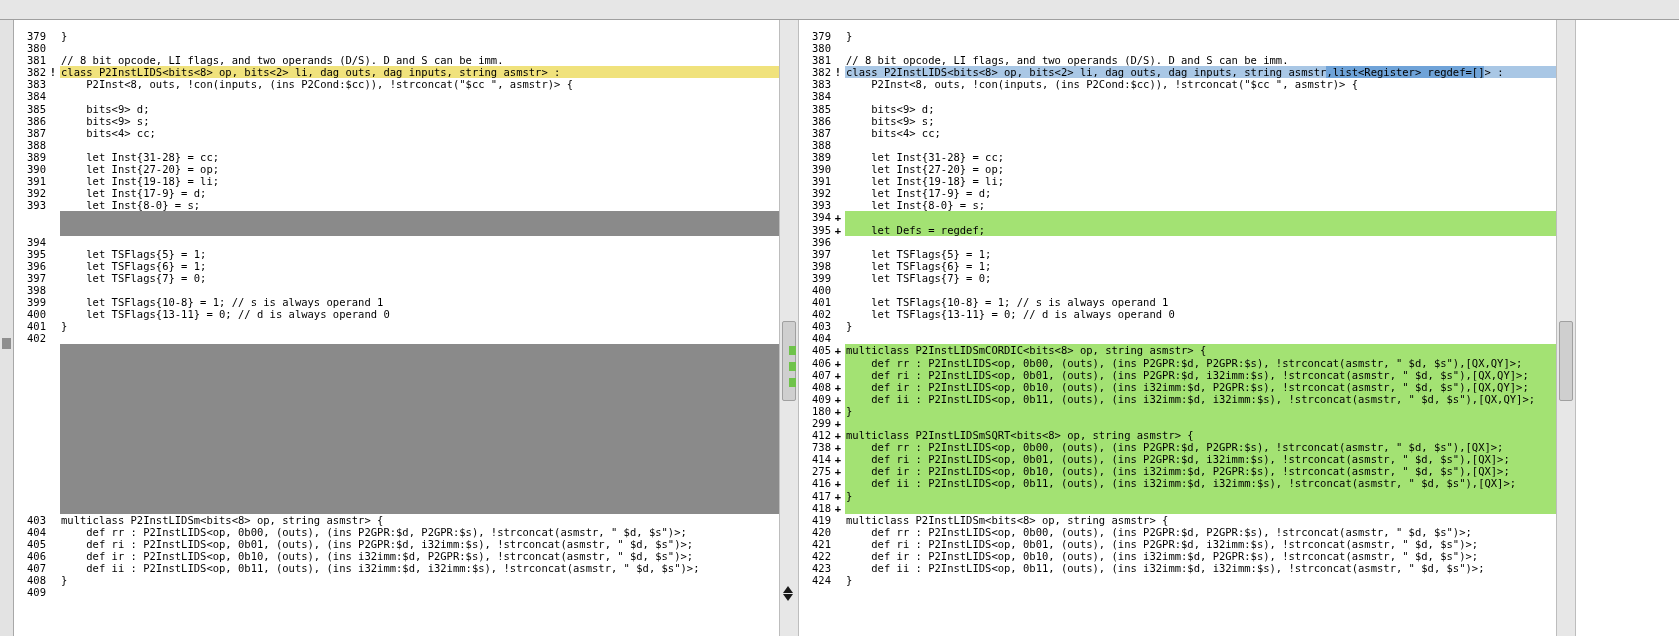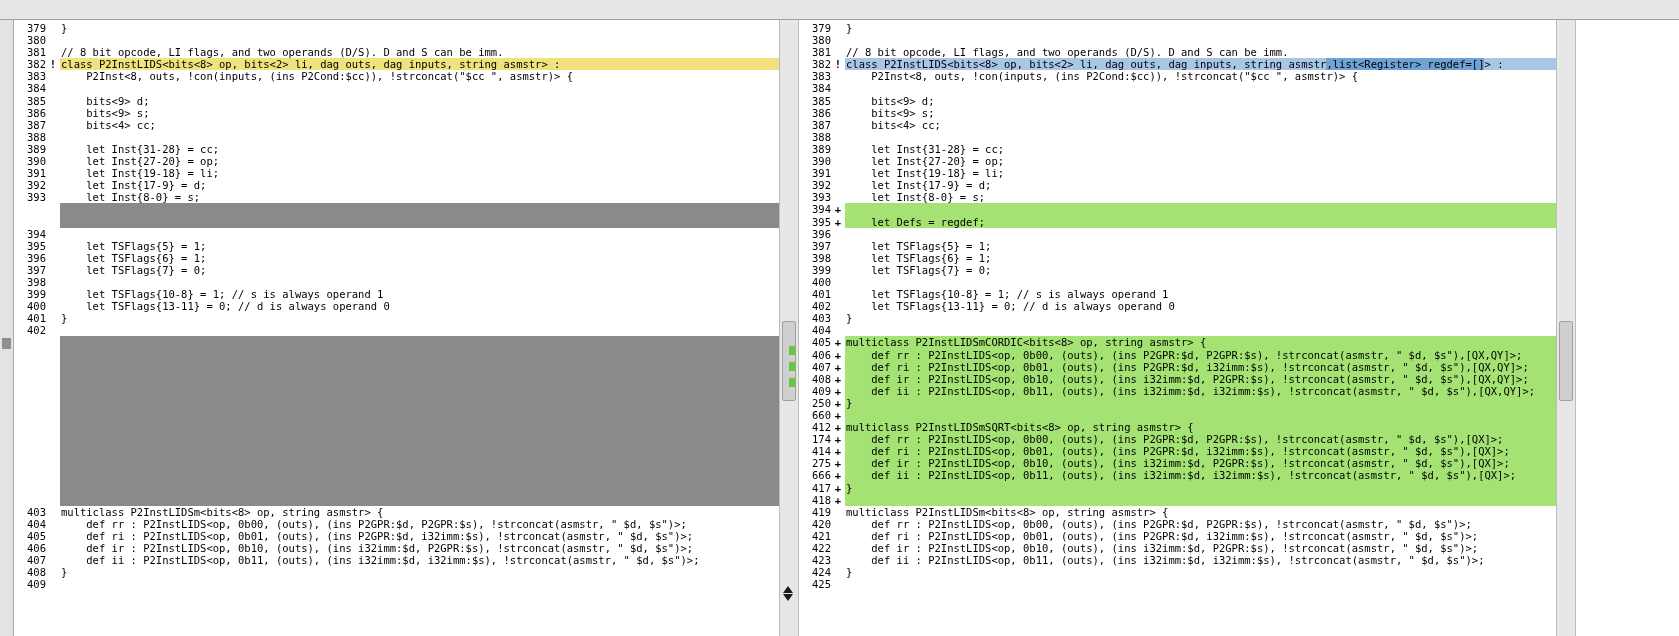--- a/index.html
+++ b/index.html
@@ -13,21 +13,21 @@
   .tleft{left:8px;width:784px;}
   .tright{left:800px;width:774px;}
 
   .map{position:absolute;left:0;top:20px;width:13px;height:616px;background:#e3e3e3;
        border-right:1px solid #a8a8a8;}
   .mapmark{position:absolute;left:2px;top:318px;width:9px;height:11px;background:#8f8f8f;}
 
   .pane{position:absolute;top:20px;height:616px;background:#fff;overflow:hidden;}
   .pleft{left:14px;width:765px;}
   .pright{left:799px;width:757px;}
-  .code{padding-top:2px;}
+  .code{padding-top:10px;}
 
   .row{display:flex;height:12.1px;line-height:12.15px;font-size:10.5px;white-space:pre;color:#000;}
   .num{flex:none;width:32px;text-align:right;}
   .mark{flex:none;width:14px;text-align:center;font-weight:bold;}
   .txt{flex:1 1 auto;padding-left:1px;overflow:hidden;}
   .inline{background:var(--chg-inline);}
   .row.change .txt{background:var(--chg-left);font-weight:normal;}
   .pright .row.change .txt{background:var(--chg-right);}
   .row.added .txt{background:var(--added);font-weight:normal;}
   .row.fill .txt{background:var(--fill);}
@@ -148,34 +148,33 @@
       <div class="row"><span class="num">400</span><span class="mark"></span><span class="txt"></span></div>
       <div class="row"><span class="num">401</span><span class="mark"></span><span class="txt">    let TSFlags{10-8} = 1; // s is always operand 1</span></div>
       <div class="row"><span class="num">402</span><span class="mark"></span><span class="txt">    let TSFlags{13-11} = 0; // d is always operand 0</span></div>
       <div class="row"><span class="num">403</span><span class="mark"></span><span class="txt">}</span></div>
       <div class="row"><span class="num">404</span><span class="mark"></span><span class="txt"></span></div>
       <div class="row added"><span class="num">405</span><span class="mark">+</span><span class="txt">multiclass P2InstLIDSmCORDIC&lt;bits&lt;8&gt; op, string asmstr&gt; {</span></div>
       <div class="row added"><span class="num">406</span><span class="mark">+</span><span class="txt">    def rr : P2InstLIDS&lt;op, 0b00, (outs), (ins P2GPR:$d, P2GPR:$s), !strconcat(asmstr, " $d, $s"),[QX,QY]&gt;;</span></div>
       <div class="row added"><span class="num">407</span><span class="mark">+</span><span class="txt">    def ri : P2InstLIDS&lt;op, 0b01, (outs), (ins P2GPR:$d, i32imm:$s), !strconcat(asmstr, " $d, $s"),[QX,QY]&gt;;</span></div>
       <div class="row added"><span class="num">408</span><span class="mark">+</span><span class="txt">    def ir : P2InstLIDS&lt;op, 0b10, (outs), (ins i32imm:$d, P2GPR:$s), !strconcat(asmstr, " $d, $s"),[QX,QY]&gt;;</span></div>
       <div class="row added"><span class="num">409</span><span class="mark">+</span><span class="txt">    def ii : P2InstLIDS&lt;op, 0b11, (outs), (ins i32imm:$d, i32imm:$s), !strconcat(asmstr, " $d, $s"),[QX,QY]&gt;;</span></div>
-      <div class="row added"><span class="num">250</span><span class="mark">+</span><span class="txt">}</span></div>
-      <div class="row added"><span class="num">660</span><span class="mark">+</span><span class="txt"></span></div>
+      <div class="row added"><span class="num">180</span><span class="mark">+</span><span class="txt">}</span></div>
+      <div class="row added"><span class="num">299</span><span class="mark">+</span><span class="txt"></span></div>
       <div class="row added"><span class="num">412</span><span class="mark">+</span><span class="txt">multiclass P2InstLIDSmSQRT&lt;bits&lt;8&gt; op, string asmstr&gt; {</span></div>
-      <div class="row added"><span class="num">174</span><span class="mark">+</span><span class="txt">    def rr : P2InstLIDS&lt;op, 0b00, (outs), (ins P2GPR:$d, P2GPR:$s), !strconcat(asmstr, " $d, $s"),[QX]&gt;;</span></div>
+      <div class="row added"><span class="num">738</span><span class="mark">+</span><span class="txt">    def rr : P2InstLIDS&lt;op, 0b00, (outs), (ins P2GPR:$d, P2GPR:$s), !strconcat(asmstr, " $d, $s"),[QX]&gt;;</span></div>
       <div class="row added"><span class="num">414</span><span class="mark">+</span><span class="txt">    def ri : P2InstLIDS&lt;op, 0b01, (outs), (ins P2GPR:$d, i32imm:$s), !strconcat(asmstr, " $d, $s"),[QX]&gt;;</span></div>
       <div class="row added"><span class="num">275</span><span class="mark">+</span><span class="txt">    def ir : P2InstLIDS&lt;op, 0b10, (outs), (ins i32imm:$d, P2GPR:$s), !strconcat(asmstr, " $d, $s"),[QX]&gt;;</span></div>
-      <div class="row added"><span class="num">666</span><span class="mark">+</span><span class="txt">    def ii : P2InstLIDS&lt;op, 0b11, (outs), (ins i32imm:$d, i32imm:$s), !strconcat(asmstr, " $d, $s"),[QX]&gt;;</span></div>
+      <div class="row added"><span class="num">416</span><span class="mark">+</span><span class="txt">    def ii : P2InstLIDS&lt;op, 0b11, (outs), (ins i32imm:$d, i32imm:$s), !strconcat(asmstr, " $d, $s"),[QX]&gt;;</span></div>
       <div class="row added"><span class="num">417</span><span class="mark">+</span><span class="txt">}</span></div>
       <div class="row added"><span class="num">418</span><span class="mark">+</span><span class="txt"></span></div>
       <div class="row"><span class="num">419</span><span class="mark"></span><span class="txt">multiclass P2InstLIDSm&lt;bits&lt;8&gt; op, string asmstr&gt; {</span></div>
       <div class="row"><span class="num">420</span><span class="mark"></span><span class="txt">    def rr : P2InstLIDS&lt;op, 0b00, (outs), (ins P2GPR:$d, P2GPR:$s), !strconcat(asmstr, " $d, $s")&gt;;</span></div>
       <div class="row"><span class="num">421</span><span class="mark"></span><span class="txt">    def ri : P2InstLIDS&lt;op, 0b01, (outs), (ins P2GPR:$d, i32imm:$s), !strconcat(asmstr, " $d, $s")&gt;;</span></div>
       <div class="row"><span class="num">422</span><span class="mark"></span><span class="txt">    def ir : P2InstLIDS&lt;op, 0b10, (outs), (ins i32imm:$d, P2GPR:$s), !strconcat(asmstr, " $d, $s")&gt;;</span></div>
       <div class="row"><span class="num">423</span><span class="mark"></span><span class="txt">    def ii : P2InstLIDS&lt;op, 0b11, (outs), (ins i32imm:$d, i32imm:$s), !strconcat(asmstr, " $d, $s")&gt;;</span></div>
       <div class="row"><span class="num">424</span><span class="mark"></span><span class="txt">}</span></div>
-      <div class="row"><span class="num">425</span><span class="mark"></span><span class="txt"></span></div>
     </div>
 </div>
 
 <div class="sb sbfar">
   <div class="thumb"></div>
 </div>
 
 </body></html>

